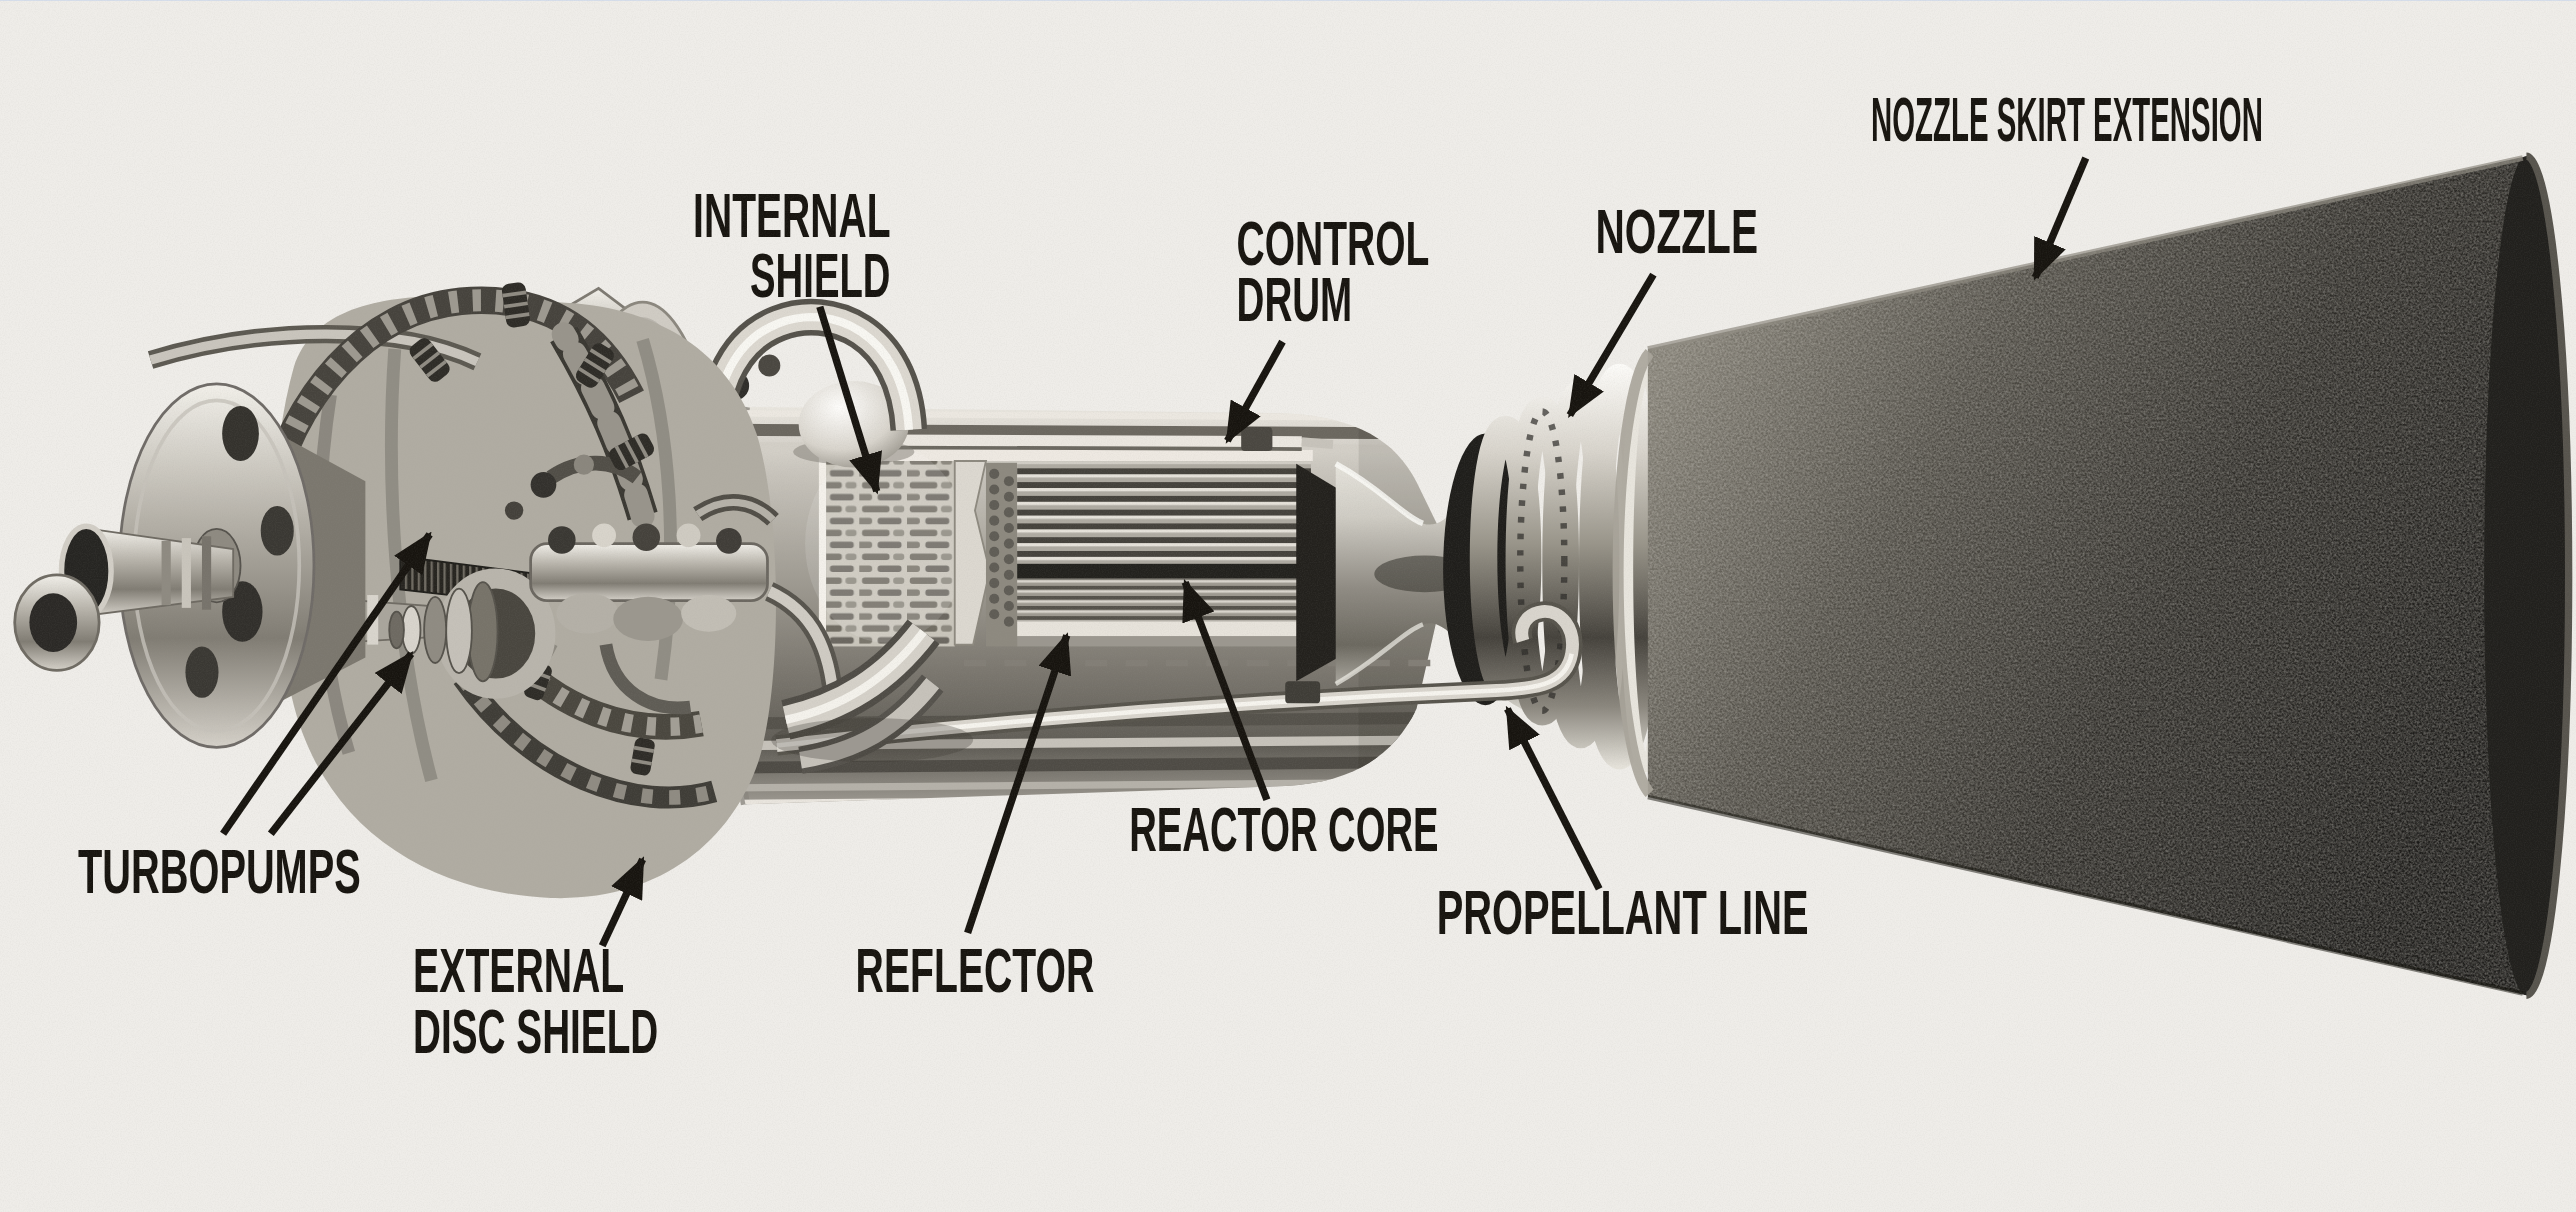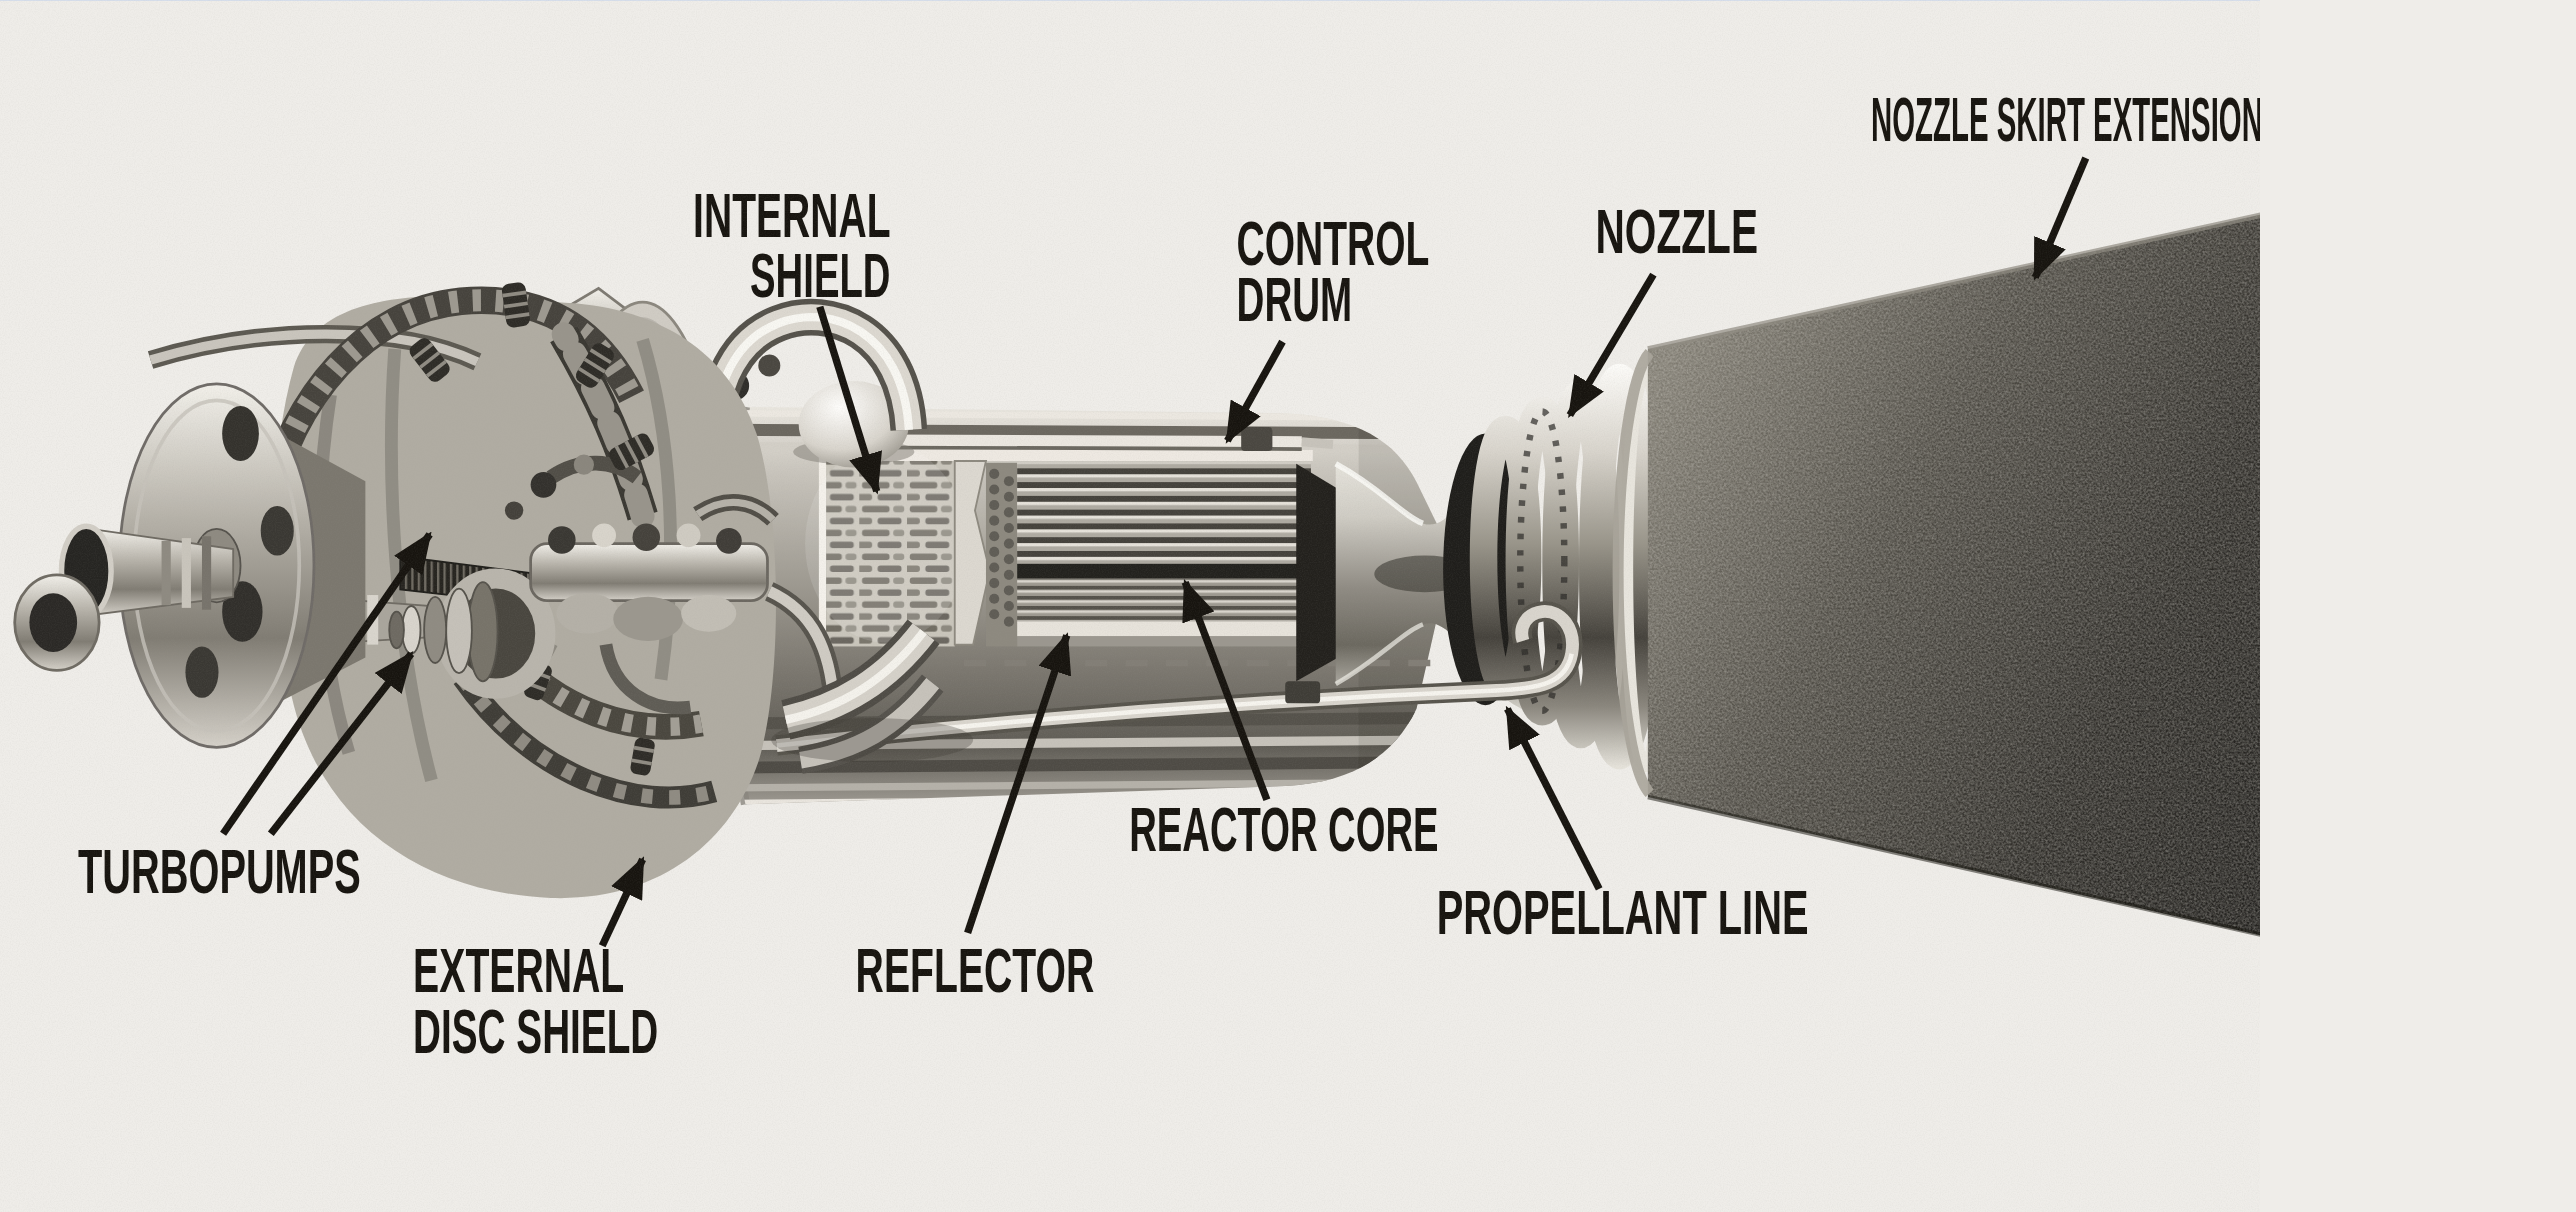--- a/index.html
+++ b/index.html
@@ -1,16 +1,16 @@
 <!DOCTYPE html>
 <html style="font-size:14.7px"><head>
 <meta charset="utf-8">
 <style>
   html,body{margin:0;padding:0;background:#efede9;}
-  .stage{position:relative;width:2260px;height:1213px;overflow:hidden;background:#3b82f6;}
+  .stage{position:relative;width:2576px;height:1213px;overflow:hidden;background:#3b82f6;}
   svg{display:block;width:2576px;height:1213px;}
   .lbl{font-family:"Liberation Sans",sans-serif;font-weight:700;font-size:69px;fill:#17140f;}
 </style>
 </head>
 <body>
 
 <div class="stage">
 <svg viewBox="0 0 2806 1321">
   <defs>
     <linearGradient id="vesselV" gradientUnits="userSpaceOnUse" x1="0" y1="443" x2="0" y2="878">

